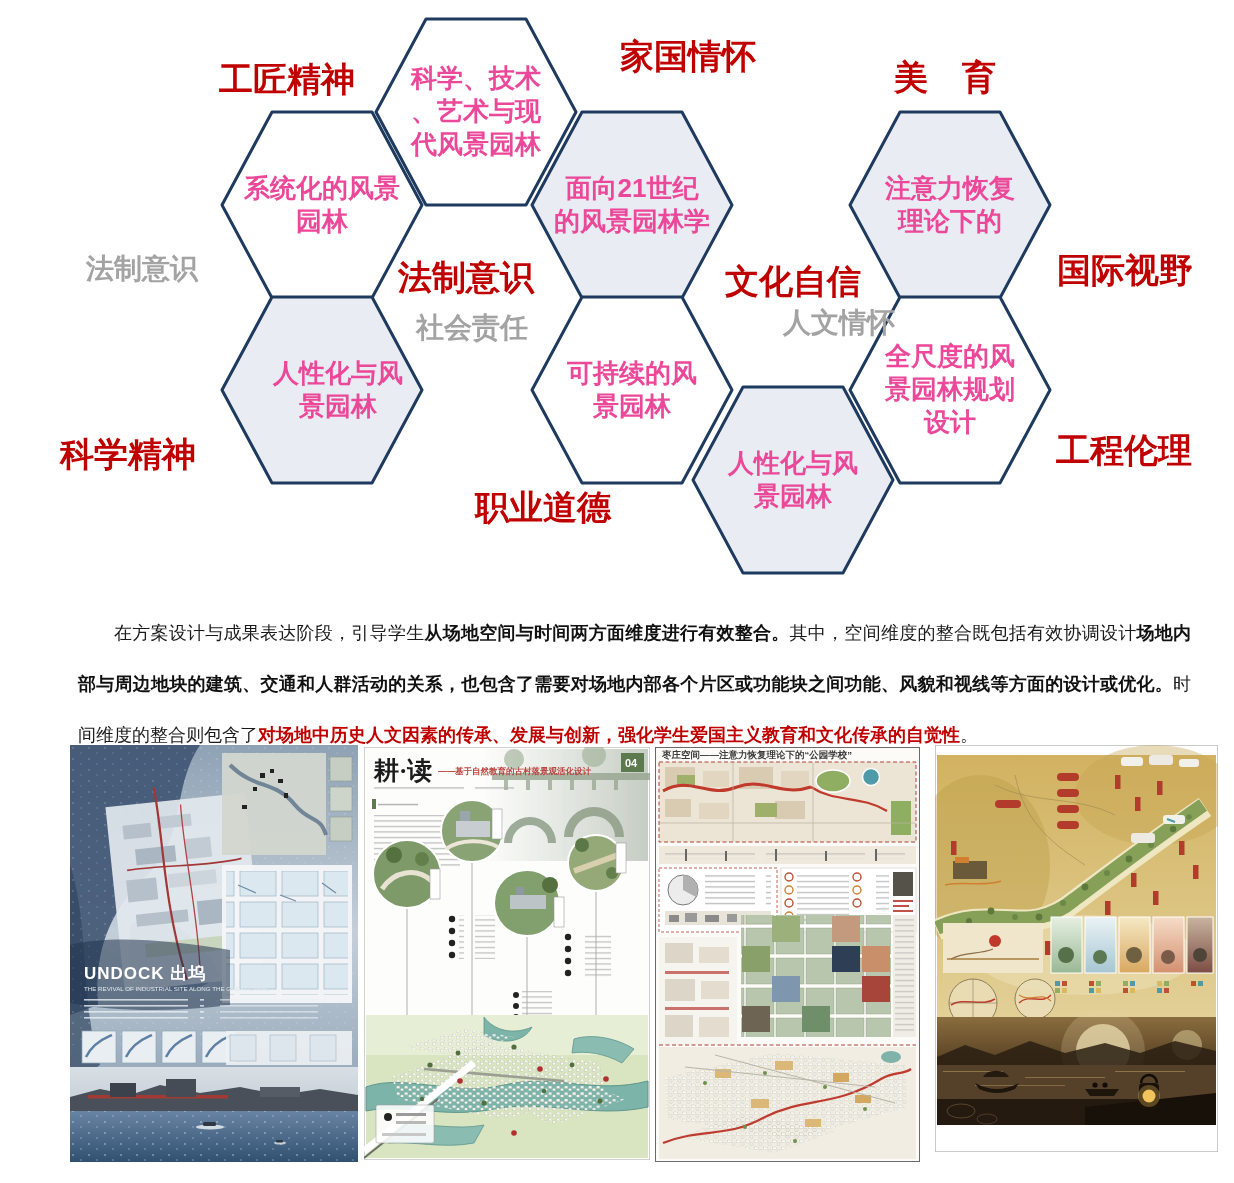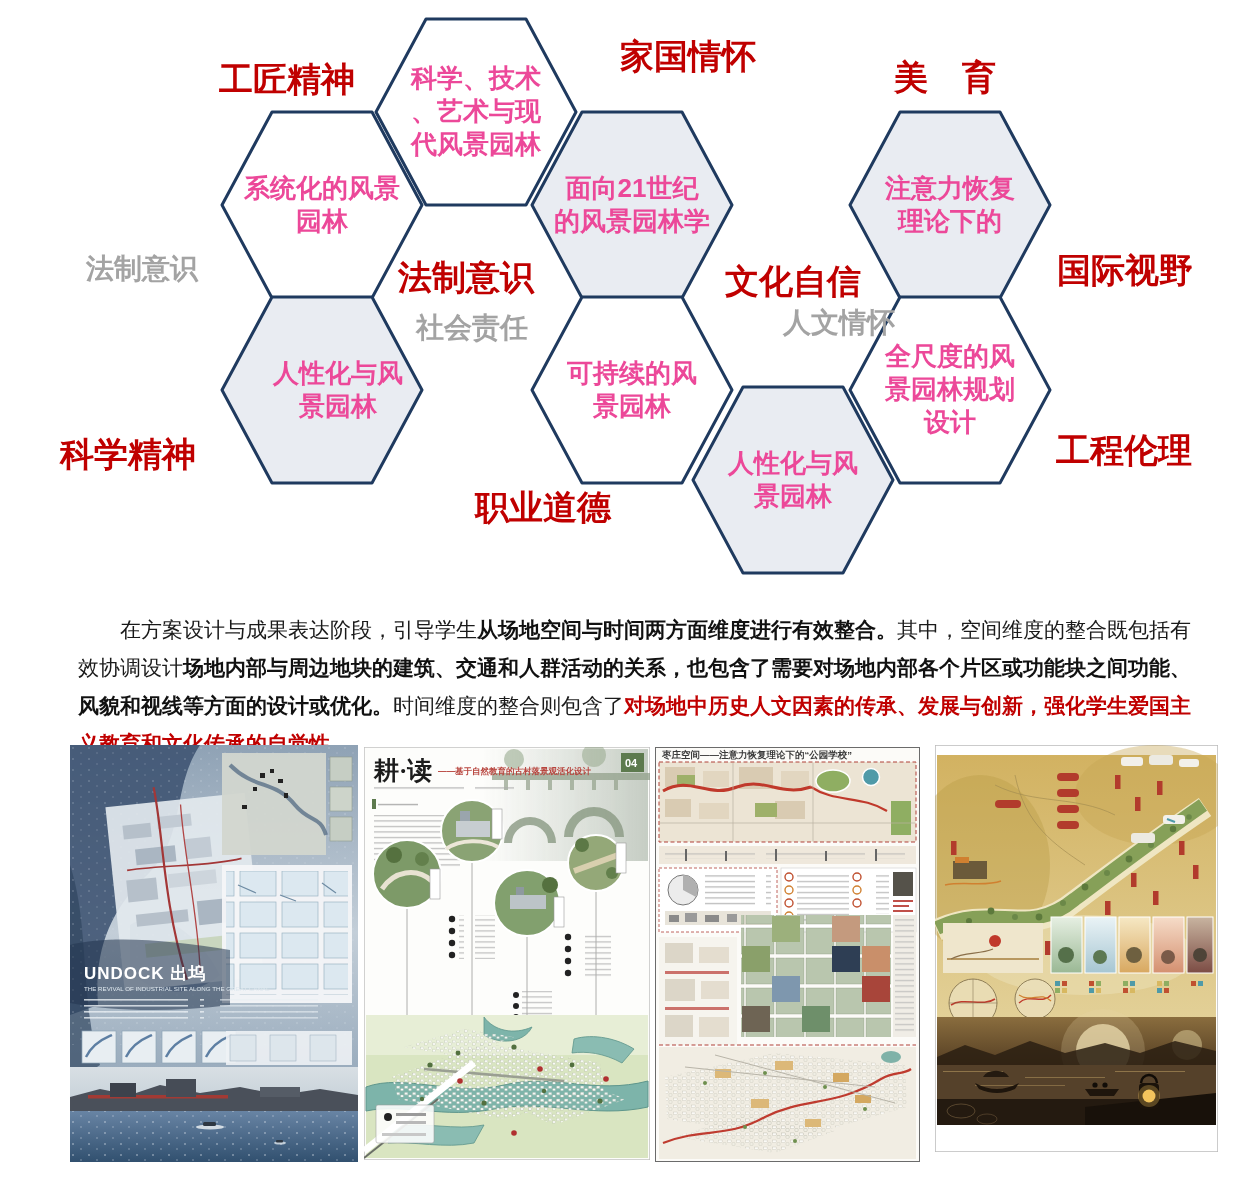--- a/index.html
+++ b/index.html
@@ -5,21 +5,21 @@
   html,body{margin:0;padding:0;background:#fff;}
   #stage{position:relative;width:1234px;height:1183px;background:#fff;overflow:hidden;
          font-family:"Liberation Sans","DejaVu Sans",sans-serif;}
   #hex-svg{position:absolute;left:0;top:0;}
   .hex-label{position:absolute;transform:translate(-50%,-50%);text-align:center;
              font-weight:700;font-size:26px;line-height:1.27;color:#ec4899;
              line-break:anywhere;word-break:break-all;}
   .outer-label{position:absolute;transform:translate(-50%,-50%);font-weight:700;white-space:nowrap;}
   .outer-label.red{color:#c00000;font-size:34px;}
   .outer-label.gray{color:#a3a3a3;font-size:28px;}
-  #para{position:absolute;left:78px;top:590px;width:1113px;font-size:21px;line-height:38px;
+  #para{position:absolute;left:78px;top:590px;width:1113px;font-size:18px;line-height:51px;
         text-align:justify;text-indent:2em;color:#1a1a1a;}
   #para .seg-normal{font-weight:400;color:#1a1a1a;}
   #para .seg-bold{font-weight:700;color:#111;}
   #para .seg-red{font-weight:700;color:#c00000;}
   .poster{position:absolute;}
   .poster svg{display:block;}
 </style>
 </head>
 <body>
 

